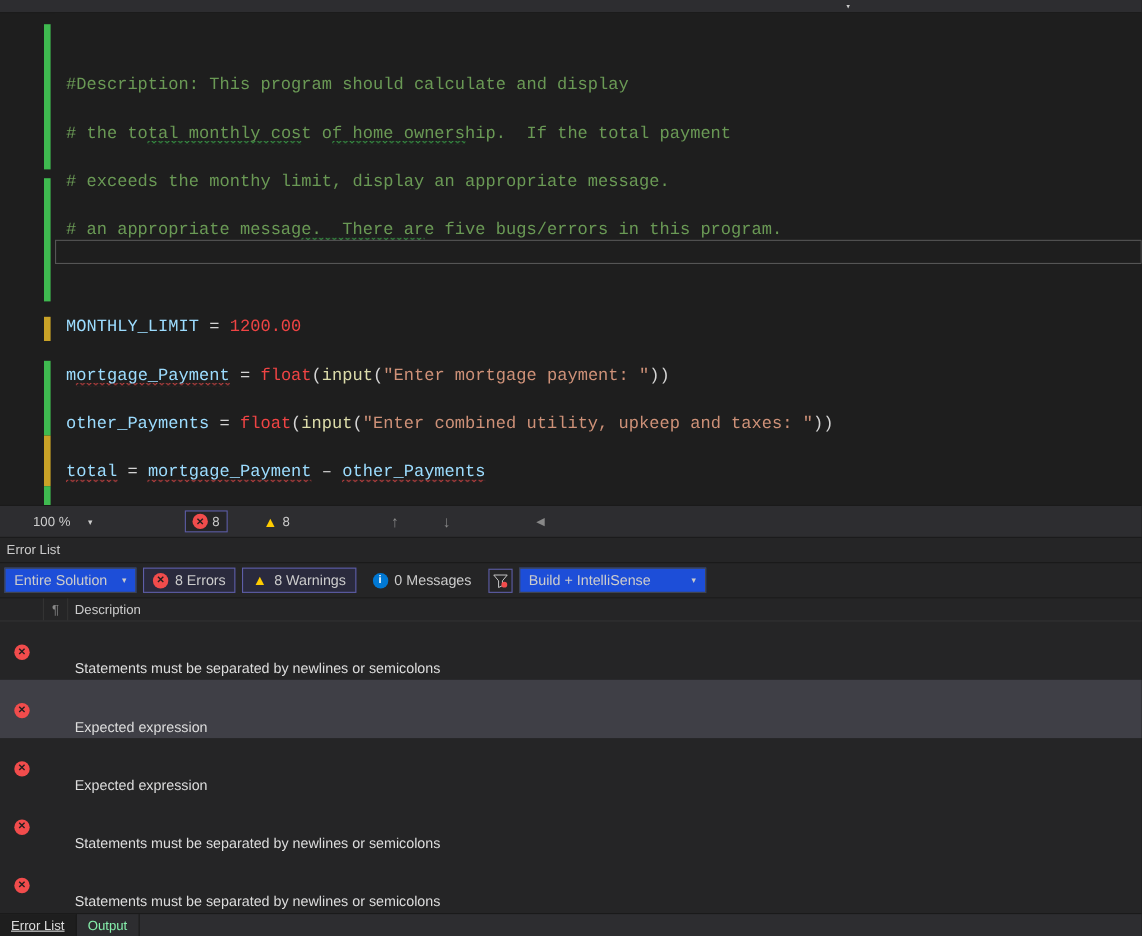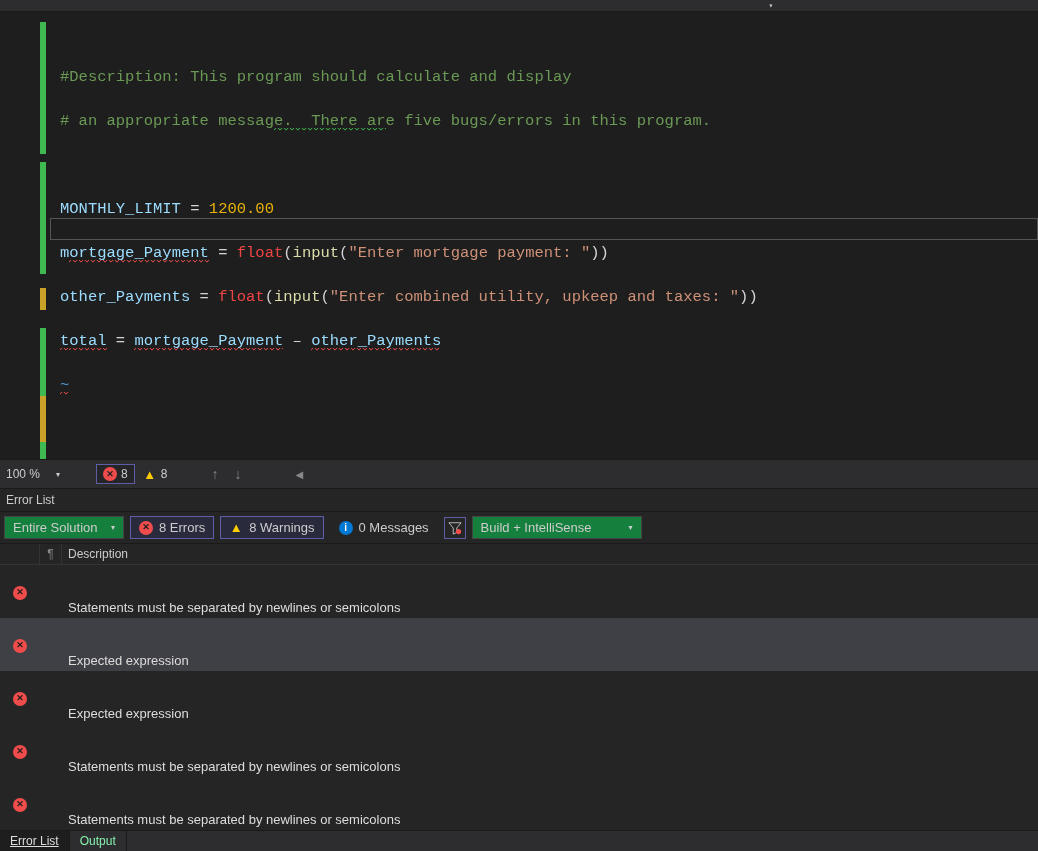--- a/index.html
+++ b/index.html
@@ -55,21 +55,21 @@
     white-space: pre;
     font-size: 15.5px;
     line-height: 22px;
     position: relative;
   }
   .code-line { height: 22px; display: block; }
   .c-comment { color: #6a9955; }
   .c-func { color: #ef4444; }
   .c-builtin { color: #dcdcaa; }
   .c-str { color: #ce9178; }
-  .c-num { color: #eab308; }
+  .c-num { color: #ef4444; }
   .c-id { color: #9cdcfe; }
   .c-op { color: #d4d4d4; }
   .c-paren { color: #d4d4d4; }
   .squiggle { background-image: linear-gradient(45deg, transparent 65%, #3fba50 80%, transparent 90%), linear-gradient(-45deg, transparent 65%, #3fba50 80%, transparent 90%); background-size: 6px 3px; background-repeat: repeat-x; background-position: 0 100%; padding-bottom: 1px; }
   .sq-red { background-image: linear-gradient(45deg, transparent 65%, #f14c4c 80%, transparent 90%), linear-gradient(-45deg, transparent 65%, #f14c4c 80%, transparent 90%); background-size: 6px 3px; background-repeat: repeat-x; background-position: 0 100%; padding-bottom: 1px;}
   .highlight-line {
     position: absolute;
     left: 0; right: 0;
     height: 22px;
     border: 1px solid #555;
@@ -82,21 +82,21 @@
     background: #2d2d30;
     border-top: 1px solid #1a1a1a;
     border-bottom: 1px solid #1a1a1a;
     display: flex;
     align-items: center;
     padding: 0 2px;
     font-family: 'Segoe UI', sans-serif;
     font-size: 12px;
     color: #ccc;
   }
-  .status-strip > * { margin-right: 8px; }
+  .status-strip > * { margin-right: 8px; margin-left: 24px; }
   .zoom { padding: 0 4px; }
   .caret-down { font-size: 8px; color: #ccc; margin-left: 4px; }
   .pill {
     display: flex; align-items: center;
     padding: 2px 6px;
     border: 1px solid #5e5ea8;
     background: #252527;
     gap: 4px;
   }
   .ic { width: 14px; height: 14px; border-radius: 50%; display: inline-flex; align-items: center; justify-content: center; font-size: 10px; font-weight: bold; }
@@ -119,21 +119,21 @@
     display: flex;
     align-items: center;
     padding: 4px 4px;
     gap: 6px;
     font-family: 'Segoe UI', sans-serif;
     font-size: 13px;
     color: #ccc;
     border-bottom: 1px solid #1a1a1a;
   }
   .combo {
-    background: #15803d;
+    background: #1d4ed8;
     border: 1px solid #444;
     padding: 3px 8px;
     display: flex; align-items: center; gap: 8px;
     min-width: 120px;
     justify-content: space-between;
   }
   .toggle {
     display: flex; align-items: center; gap: 6px;
     padding: 3px 8px;
     border: 1px solid #5e5ea8;
@@ -199,20 +199,22 @@
     <div class="mark green" style="top:10px;height:132px;"></div>
     <div class="mark green" style="top:150px;height:112px;"></div>
     <div class="mark yellow" style="top:276px;height:22px;"></div>
     <div class="mark green" style="top:316px;height:68px;"></div>
     <div class="mark yellow" style="top:384px;height:46px;"></div>
     <div class="mark green" style="top:430px;height:46px;"></div>
   </div>
   <div class="code">
     <div class="highlight-line" style="top:206px;"></div>
 <span class="code-line"><span class="c-comment">#Description: This program should calculate and display</span></span>
+<span class="code-line"><span class="c-comment"># the to</span><span class="c-comment squiggle">tal monthly cos</span><span class="c-comment">t o</span><span class="c-comment squiggle">f home owners</span><span class="c-comment">hip.  If the total payment</span></span>
+<span class="code-line"><span class="c-comment"># exceeds the monthy limit, display an appropriate message.</span></span>
 <span class="code-line"><span class="c-comment"># an appropriate messag</span><span class="c-comment squiggle">e.  The</span><span class="c-comment squiggle">re ar</span><span class="c-comment">e five bugs/errors in this program.</span></span>
 <span class="code-line"></span>
 <span class="code-line"><span class="c-id">MONTHLY_LIMIT</span><span class="c-op"> = </span><span class="c-num">1200.00</span></span>
 <span class="code-line"><span class="c-id">m</span><span class="c-id sq-red">ortgage_Payment</span><span class="c-op"> = </span><span class="c-func">float</span><span class="c-paren">(</span><span class="c-builtin">input</span><span class="c-paren">(</span><span class="c-str">"Enter mortgage payment: "</span><span class="c-paren">))</span></span>
 <span class="code-line"><span class="c-id">other_Payments</span><span class="c-op"> = </span><span class="c-func">float</span><span class="c-paren">(</span><span class="c-builtin">input</span><span class="c-paren">(</span><span class="c-str">"Enter combined utility, upkeep and taxes: "</span><span class="c-paren">))</span></span>
 <span class="code-line"><span class="c-id sq-red">t</span><span class="c-id sq-red">otal</span><span class="c-op"> = </span><span class="c-id sq-red">mortgage_Payment</span><span class="c-op"> – </span><span class="c-id sq-red">other_Payments</span></span>
 <span class="code-line"><span class="tilde sq-red">~</span></span>
 <span class="code-line"></span>
 
 

